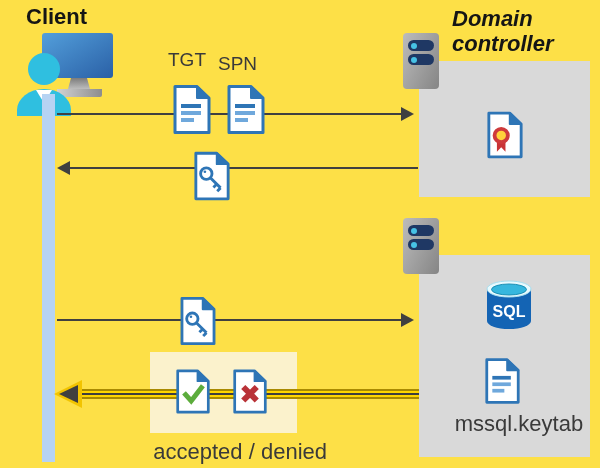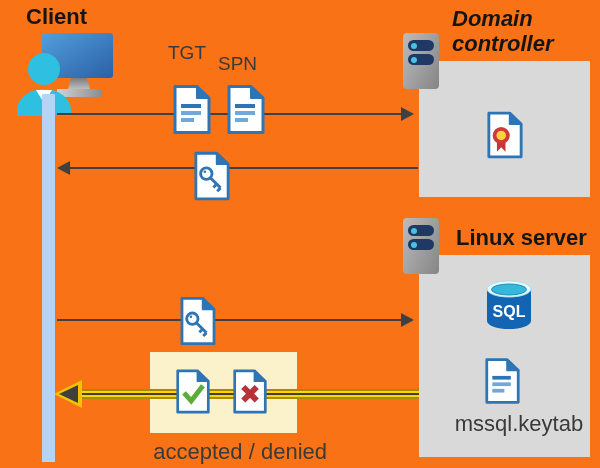--- a/index.html
+++ b/index.html
@@ -1,16 +1,16 @@
 <!DOCTYPE html>
 <html><head>
 <meta charset="utf-8">
 <style>
   html,body{margin:0;padding:0;background:#fff;}
-  .stage{position:relative;width:600px;height:468px;background:#f97316;
+  .stage{position:relative;width:600px;height:468px;background:#fde047;
          font-family:"Liberation Sans",sans-serif;overflow:hidden;}
 
   
   .title{position:absolute;font-weight:bold;font-size:22px;color:#151515;line-height:25px;}
   .small-label{position:absolute;font-size:19px;color:#3a3a3a;}
   .big-label{position:absolute;font-size:22px;color:#3a3a3a;}
 
   
   .panel{position:absolute;background:#D9D9D9;}
   .dc-panel{left:419px;top:61px;width:171px;height:136px;}
@@ -100,39 +100,38 @@
 
   <div class="panel lx-panel"></div>
   <div class="server-icon" style="left:403px;top:218px;">
     <div class="server-pill pill-a">
         <div class="dot"></div>
       </div>
     <div class="server-pill pill-b">
         <div class="dot"></div>
       </div>
   </div>
-  <div class="title" style="left:456px;top:225px;width:142px;">Linux server</div>
 
   <svg class="abs" style="left:485px;top:280px;" width="48" height="50" viewBox="0 0 48 50">
     <path d="M2 9 L2 41 A22 8 0 0 0 46 41 L46 9 Z" fill="#1464B4"></path>
     <ellipse cx="24" cy="9" rx="22" ry="8" fill="#E9FAFE" stroke="#A5DEEF" stroke-width="1"></ellipse>
     <ellipse cx="24" cy="9.5" rx="17.5" ry="5.5" fill="#36B7DE" stroke="#1B8FB4" stroke-width="1"></ellipse>
     <text x="24" y="37" font-size="16" font-weight="bold" fill="#ffffff" text-anchor="middle">SQL</text>
   </svg>
 
   <svg class="abs" style="left:484px;top:357px;" width="37" height="48" viewBox="0 0 40 51">
     <path d="M3 2.5 H25 L37 14 V48.5 H3 Z" fill="#ffffff" stroke="#2E75B6" stroke-width="3" stroke-linejoin="round"></path>
     <path d="M25 2.5 L37 14 H25 Z" fill="#2E75B6" stroke="#2E75B6" stroke-width="2" stroke-linejoin="round"></path>
     <rect x="9" y="20" width="20" height="4" fill="#2E75B6"></rect>
     <rect x="9" y="27" width="20" height="4" fill="#6FA8DC"></rect>
     <rect x="9" y="34" width="13" height="4" fill="#6FA8DC"></rect>
   </svg>
   <div class="big-label" style="left:419px;top:411px;width:200px;text-align:center;">mssql.keytab</div>
 
-  <div class="small-label" style="left:168px;top:42px;">TGT</div>
+  <div class="small-label" style="left:168px;top:49px;">TGT</div>
   <div class="small-label" style="left:218px;top:53px;">SPN</div>
 
   <div class="hline" style="left:57px;top:113px;width:345px;"></div>
   <div class="head-right" style="left:401px;top:107px;"></div>
 
   <svg class="abs" style="left:172px;top:84px;" width="40" height="51" viewBox="0 0 40 51">
     <path d="M3 2.5 H25 L37 14 V48.5 H3 Z" fill="#ffffff" stroke="#2E75B6" stroke-width="3" stroke-linejoin="round"></path>
     <path d="M25 2.5 L37 14 H25 Z" fill="#2E75B6" stroke="#2E75B6" stroke-width="2" stroke-linejoin="round"></path>
     <rect x="9" y="20" width="20" height="4" fill="#2E75B6"></rect>
     <rect x="9" y="27" width="20" height="4" fill="#6FA8DC"></rect>

